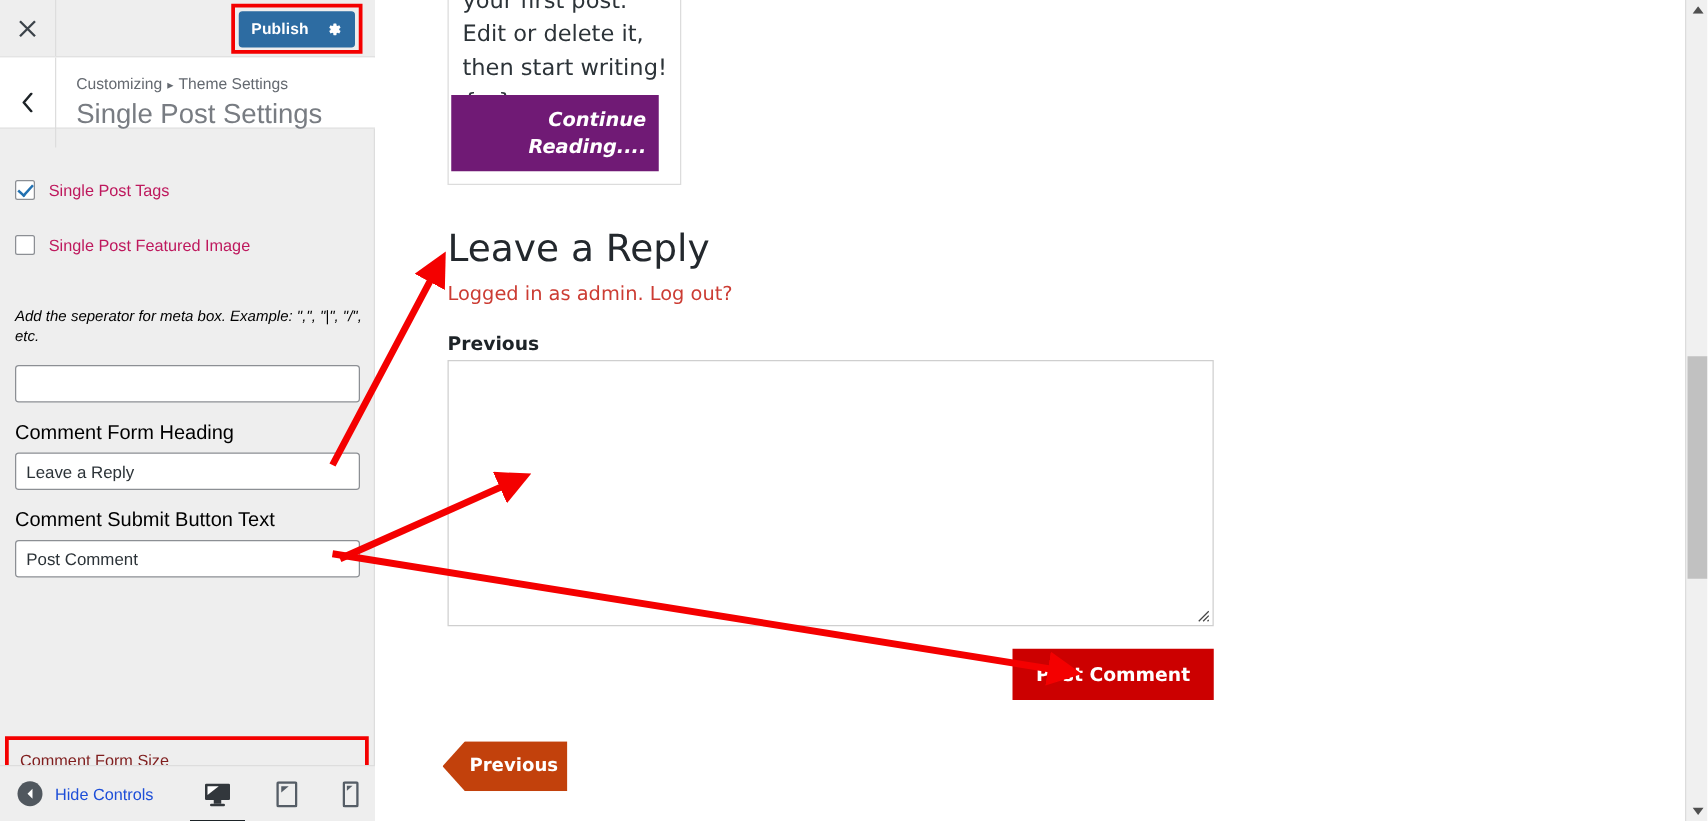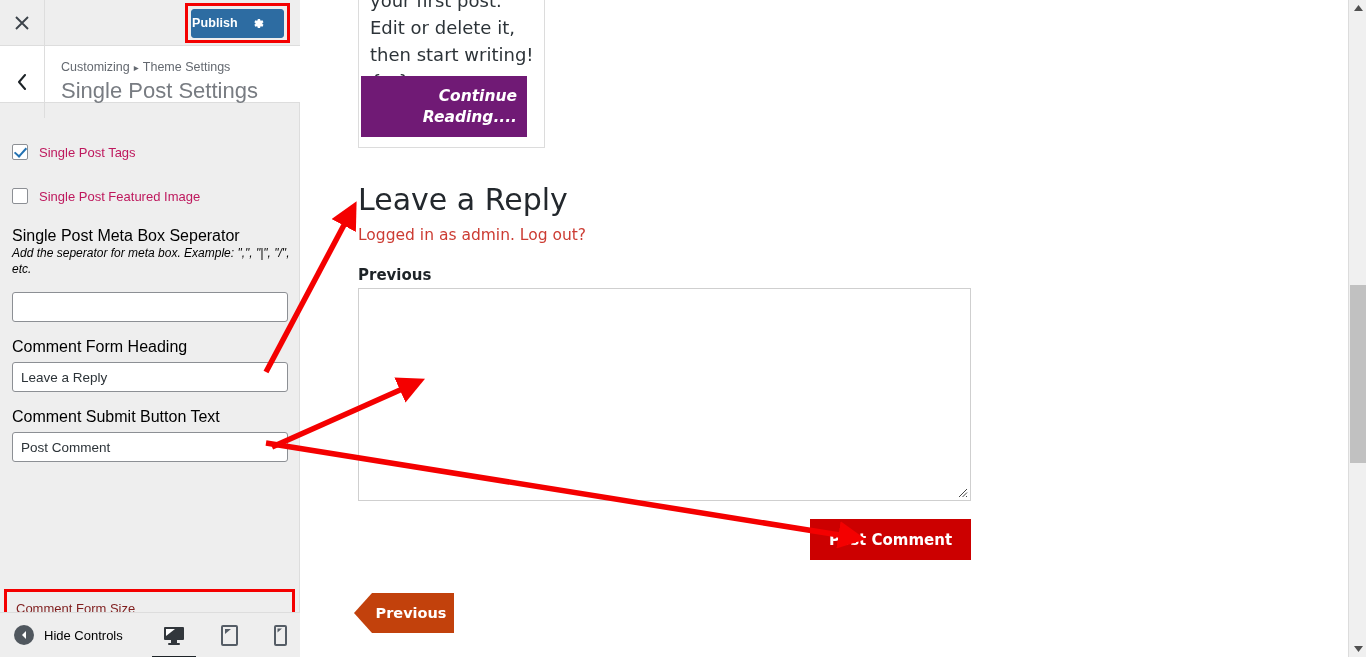--- a/index.html
+++ b/index.html
@@ -35,21 +35,21 @@
     width: 105px; height: 40px;
     border: 3px solid #f40000;
     display: flex; align-items: center; justify-content: center;
     background: #eeeeee;
   }
   .publish-btn {
     width: 93px; height: 29px;
     background: #2d6ca2; color: #ffffff;
     border: 1px solid #2d6ca2; border-radius: 3px;
     font-size: 12.5px; font-weight: 600;
-    display: flex; align-items: center; 
+    display: flex; align-items: center; justify-content: center;
     gap: 14px; cursor: pointer; letter-spacing: .1px;
   }
   .gear-icon { display: inline-flex; }
 
   
   .panel-head {
     position: absolute; left: 0; top: 46px; width: 300px; height: 57px;
     background: #ffffff; border-bottom: 1px solid #dddddd;
   }
   .back-btn {
@@ -106,21 +106,21 @@
   .bottom-bar {
     position: absolute; left: 0; bottom: 0; width: 300px; height: 45px;
     background: #eeeeee; border-top: 1px solid #dddddd;
     display: flex; align-items: center;
   }
   .hide-controls { display: flex; align-items: center; gap: 10px; margin-left: 14px; cursor: pointer; }
   .hc-circle {
     width: 20px; height: 20px; border-radius: 50%; background: #50575e;
     display: flex; align-items: center; justify-content: center;
   }
-  .hc-text { font-size: 13px; color: #000000; }
+  .hc-text { font-size: 13px; color: #1d4ed8; }
   .devices { display: flex; align-items: flex-end; gap: 36px; margin-left: 40px; }
   .dev { position: relative; cursor: pointer; display: flex; flex-direction: column; align-items: center; }
   .dev .bar-under {
     position: absolute; bottom: -14px; left: 50%; transform: translateX(-50%);
     width: 44px; height: 4px; background: #1d2327;
   }
 
   
   #preview {
     position: absolute; left: 301px; top: 0;
@@ -249,21 +249,20 @@
       <div class="ctl chk-row" style="top:25px;">
         <span class="chk checked"></span>
         <span class="chk-label">Single Post Tags</span>
       </div>
 
       <div class="ctl chk-row" style="top:69px;">
         <span class="chk"></span>
         <span class="chk-label">Single Post Featured Image</span>
       </div>
 
-      <div class="ctl" style="top:108px;">Single Post Meta Box Seperator</div>
       <div class="ctl ctl-desc" style="top:126px; width:282px;">Add the seperator for meta box. Example: ",", "|", "/", etc.</div>
       <input class="ctl-input ctl" style="top: 173px;" type="text" value="">
 
       <div class="ctl" style="top:219px;">Comment Form Heading</div>
       <input class="ctl-input ctl" style="top: 243px;" type="text" value="Leave a Reply">
 
       <div class="ctl" style="top:289px;">Comment Submit Button Text</div>
       <input class="ctl-input ctl" style="top: 313px;" type="text" value="Post Comment">
 
       <div class="slider-box">

